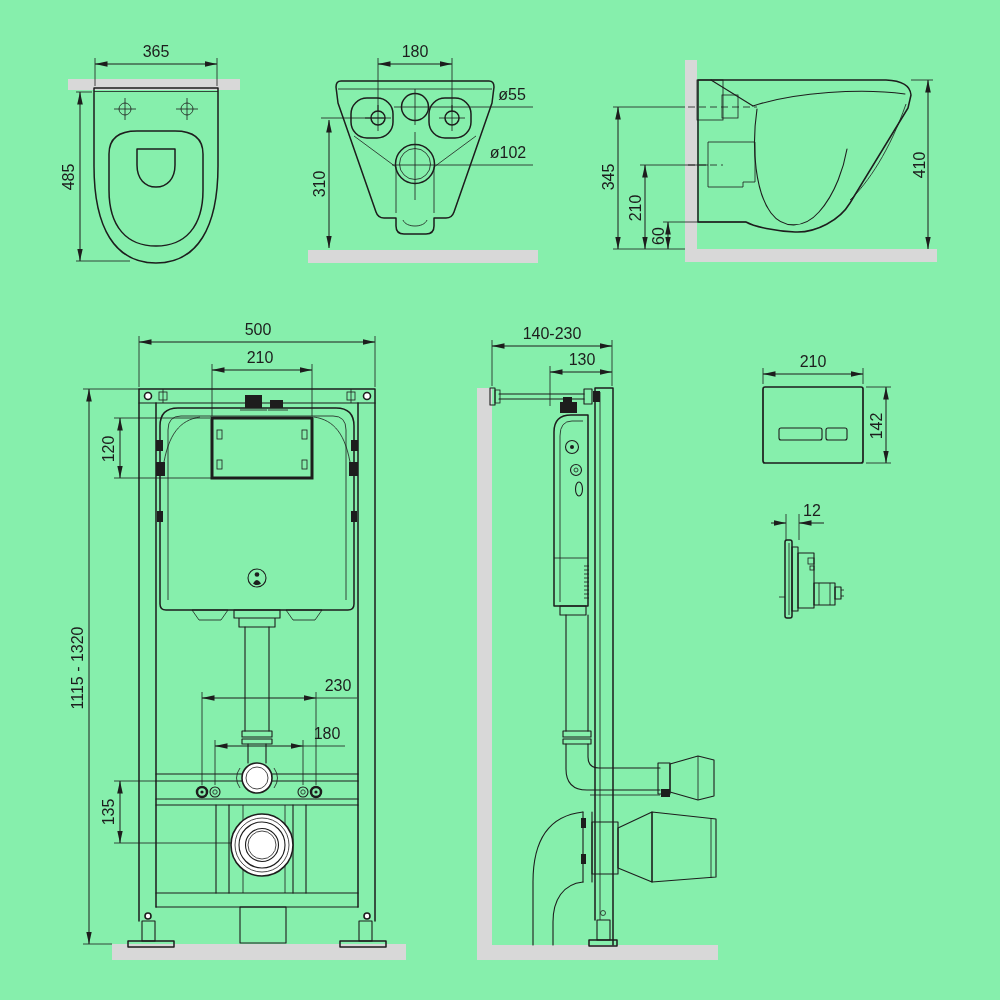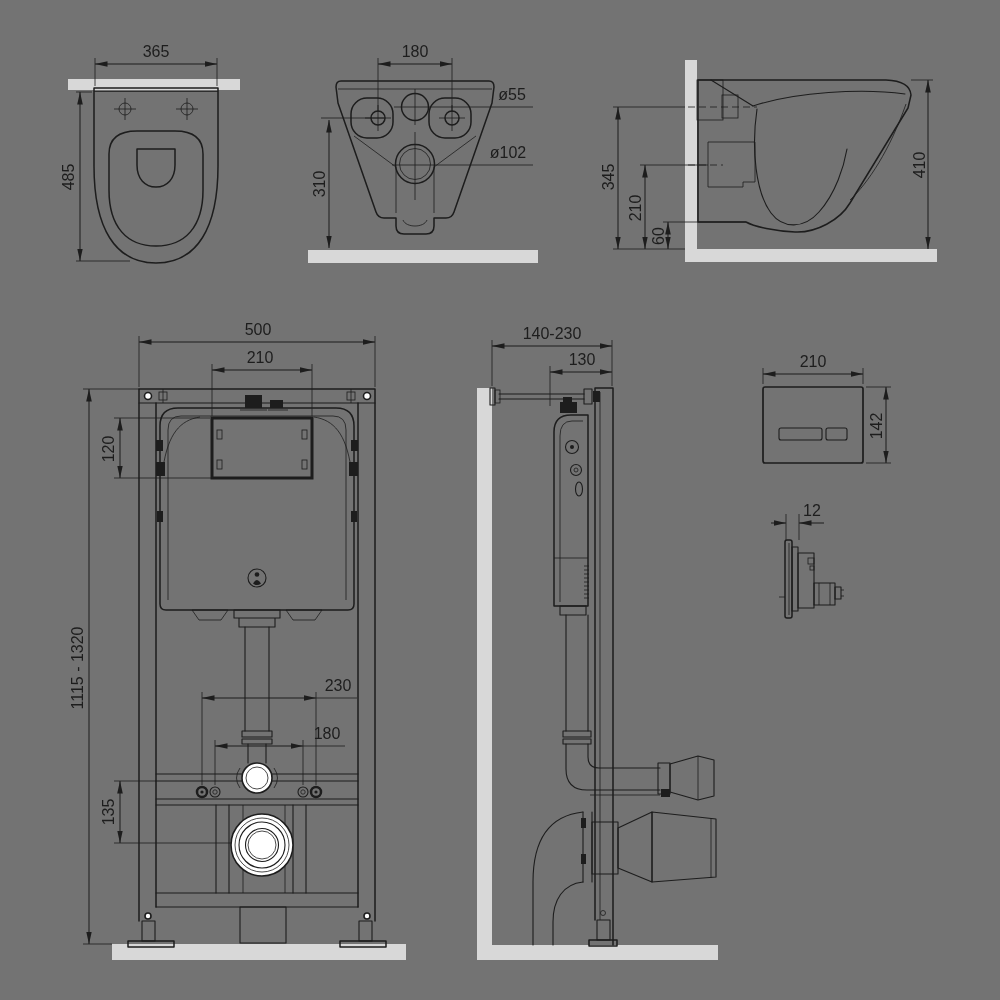--- a/index.html
+++ b/index.html
@@ -1,16 +1,16 @@
 <!DOCTYPE html>
 <html><head>
 <meta charset="utf-8">
 <style>
   html,body{margin:0;padding:0;background:#ffffff;}
-  #canvas{position:relative;width:1000px;height:1000px;background:#737373;overflow:hidden;}
+  #canvas{position:relative;width:1000px;height:1000px;background:#86efac;overflow:hidden;}
   svg{display:block;}
   .s1{fill:none;stroke:#1d1d1d;stroke-width:1.5;stroke-linecap:round;stroke-linejoin:round;}
   .m {fill:none;stroke:#1d1d1d;stroke-width:1.1;stroke-linecap:round;stroke-linejoin:round;}
   .s2{fill:none;stroke:#1d1d1d;stroke-width:3;}
   .t {fill:none;stroke:#1d1d1d;stroke-width:0.8;}
   .d {fill:none;stroke:#1d1d1d;stroke-width:1;}
   .f {fill:#1d1d1d;stroke:none;}
   .w {fill:#ffffff;stroke:#1d1d1d;stroke-width:1.6;}
   .dash{stroke-dasharray:7 4;}
   text{font-family:"Liberation Sans","DejaVu Sans",sans-serif;font-size:16px;fill:#1d1d1d;}

